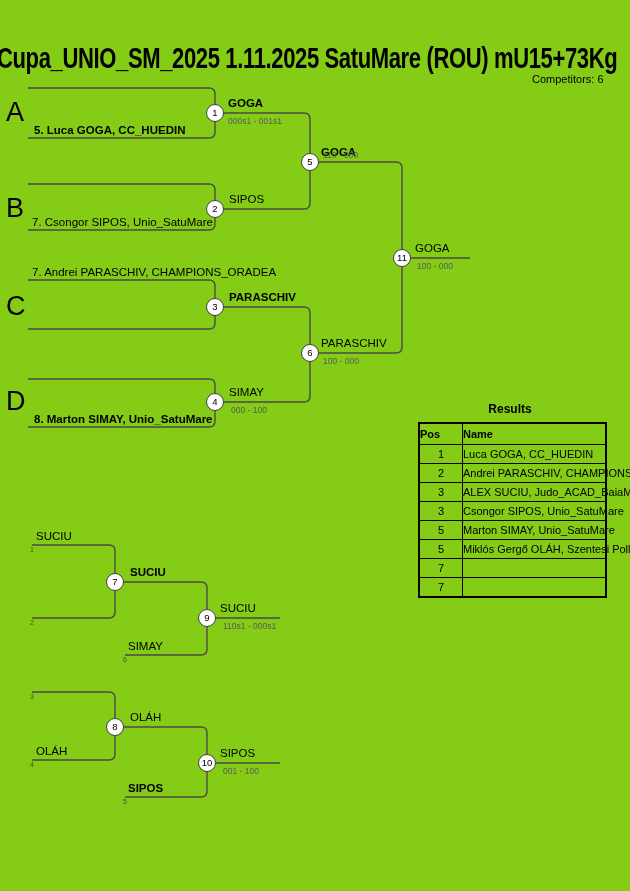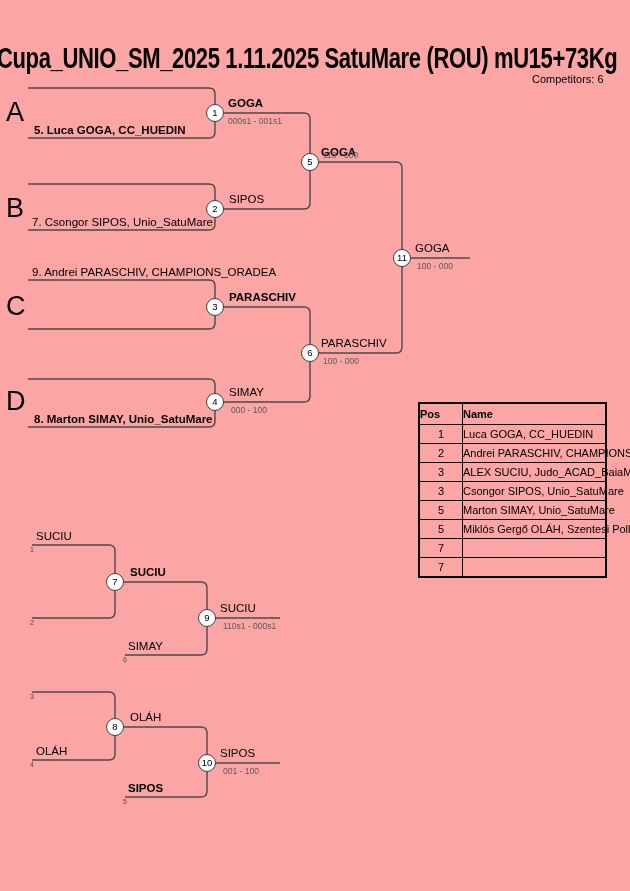--- a/index.html
+++ b/index.html
@@ -1,16 +1,16 @@
 <!DOCTYPE html>
 <html><head>
 <meta charset="utf-8">
 <style>
   html,body{margin:0;padding:0;background:#fff;}
-  #sheet{position:relative;width:630px;height:891px;background:#fca5a5;overflow:hidden;
+  #sheet{position:relative;width:630px;height:891px;background:#84cc16;overflow:hidden;
          font-family:"Liberation Sans","DejaVu Sans",sans-serif;color:#000;}
   .abs{position:absolute;white-space:nowrap;}
   #title{left:-3px;top:42px;font-size:29px;font-weight:bold;transform:scaleX(0.76);transform-origin:left top;letter-spacing:-0.5px;}
   #competitors{left:532px;top:73px;font-size:11px;}
   .group-letter{font-size:27px;font-weight:normal;}
   .entry{font-size:11.5px;}
   .entry.bold{font-weight:bold;}
   .mlabel{font-size:11.5px;}
   .mlabel.bold{font-weight:bold;}
   .score{font-size:8.5px;color:#595959;}
@@ -56,21 +56,21 @@
     </g>
   </svg>
 
   <div class="abs lbl group-letter" style="left:6px;top:97px;">A</div>
   <div class="abs lbl group-letter" style="left:6px;top:193px;">B</div>
   <div class="abs lbl group-letter" style="left:6px;top:291px;">C</div>
   <div class="abs lbl group-letter" style="left:6px;top:386px;">D</div>
 
   <div class="abs lbl entry bold" style="left:34px;top:124px;">5. Luca GOGA, CC_HUEDIN</div>
   <div class="abs lbl entry" style="left:32px;top:216px;">7. Csongor SIPOS, Unio_SatuMare</div>
-  <div class="abs lbl entry" style="left:32px;top:266px;">9. Andrei PARASCHIV, CHAMPIONS_ORADEA</div>
+  <div class="abs lbl entry" style="left:32px;top:266px;">7. Andrei PARASCHIV, CHAMPIONS_ORADEA</div>
   <div class="abs lbl entry bold" style="left:34px;top:413px;">8. Marton SIMAY, Unio_SatuMare</div>
 
   <div class="mcircle" style="left:206px;top:104px;">1</div>
   <div class="mcircle" style="left:206px;top:200px;">2</div>
   <div class="mcircle" style="left:206px;top:298px;">3</div>
   <div class="mcircle" style="left:206px;top:393px;">4</div>
   <div class="mcircle" style="left:301px;top:153px;">5</div>
   <div class="mcircle" style="left:301px;top:344px;">6</div>
   <div class="mcircle" style="left:393px;top:249px;">11</div>
 
@@ -103,20 +103,21 @@
   <div class="abs lbl tinynum" style="left:30px;top:761px;">4</div>
   <div class="abs lbl entry bold" style="left:128px;top:782px;">SIPOS</div>
   <div class="abs lbl tinynum" style="left:123px;top:798px;">5</div>
   <div class="mcircle" style="left:106px;top:718px;">8</div>
   <div class="mcircle" style="left:198px;top:754px;">10</div>
   <div class="abs lbl mlabel" style="left:130px;top:711px;">OLÁH</div>
   <div class="abs lbl mlabel" style="left:220px;top:747px;">SIPOS</div>
   <div class="abs lbl score" style="left:223px;top:766px;">001 - 100</div>
 
   <div id="results-wrap" class="abs">
+    <div id="results-title">Results</div>
     <table class="results">
       <thead>
         <tr>
           <th class="pos">Pos</th>
           <th class="name">Name</th>
         </tr>
       </thead>
       <tbody>
         <tr>
           <td class="pos">1</td>

